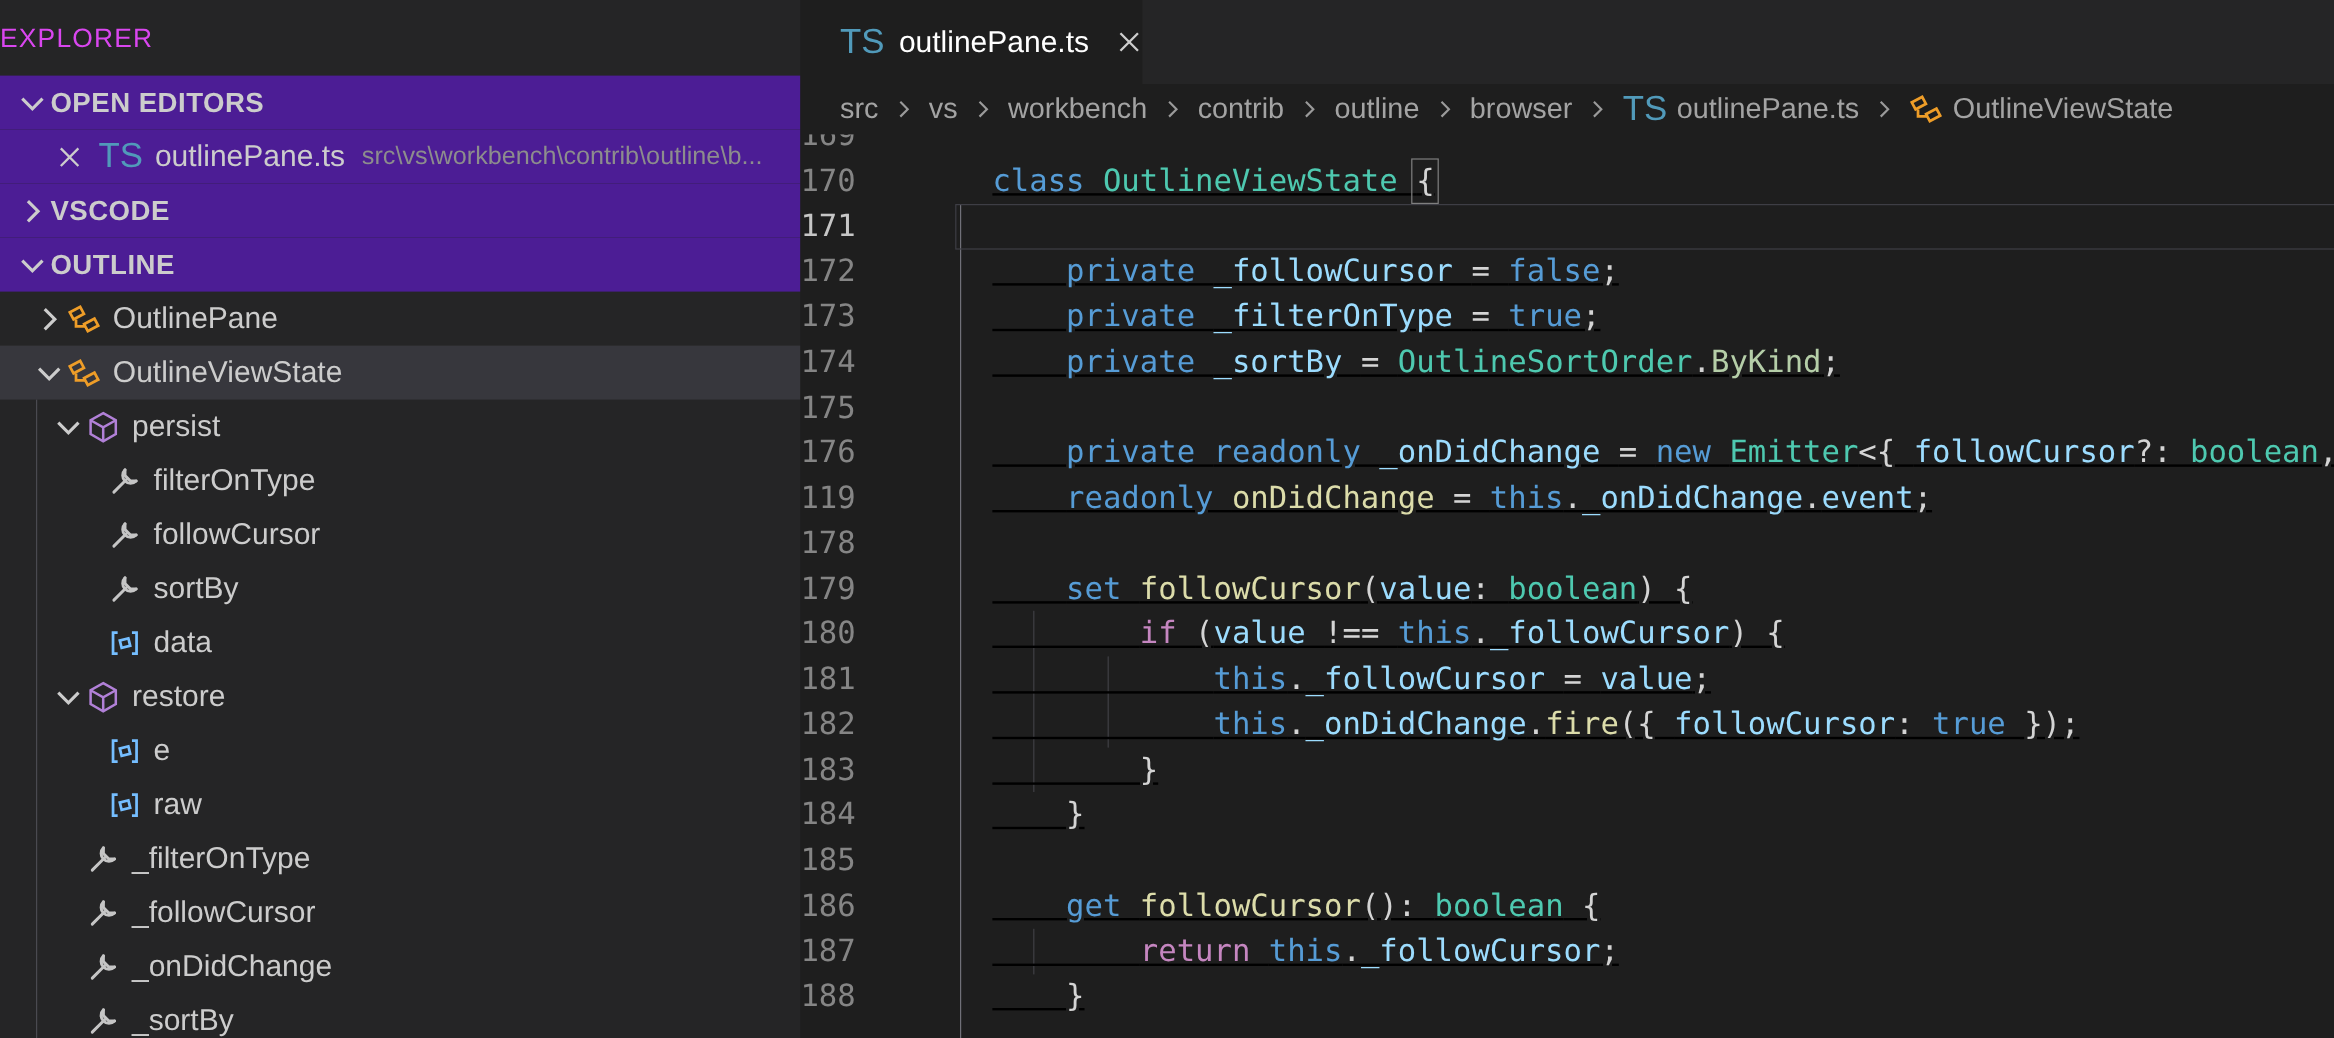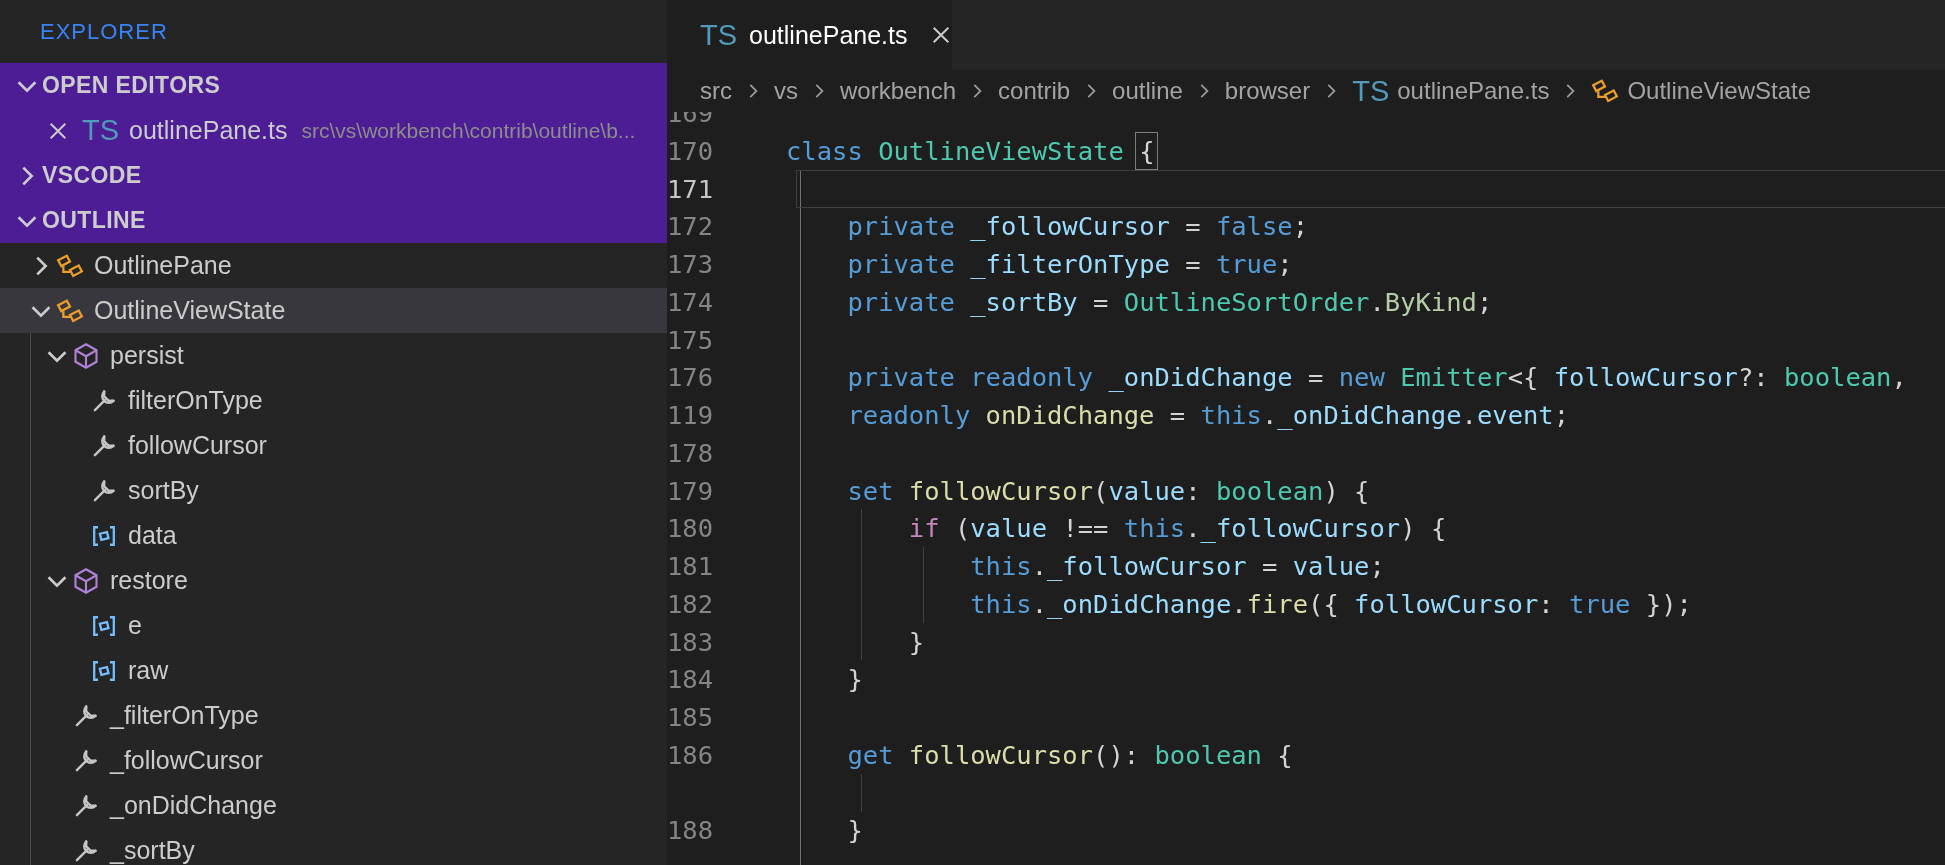--- a/index.html
+++ b/index.html
@@ -3,22 +3,22 @@
 <meta charset="utf-8">
 <style>
   * { margin:0; padding:0; box-sizing:border-box; }
   html,body { width:1945px; height:865px; overflow:hidden; background:#1e1e1e;
               font-family:"Liberation Sans", sans-serif; }
   #app { position:relative; width:1945px; height:865px; overflow:hidden; }
 
   
   #sidebar { position:absolute; left:0; top:0; width:667px; height:865px;
              background:#252526; overflow:hidden; z-index:5; }
-  .side-title { height:63px; display:flex; align-items:center; padding-left:40px;
-                color:#3b82f6; font-size:22px; letter-spacing:1px; }
+  .side-title { height:63px; display:flex; align-items:center; 
+                color:#d946ef; font-size:22px; letter-spacing:1px; }
   .srow { height:45px; display:flex; align-items:center; color:#cccccc;
           font-size:25px; white-space:nowrap; position:relative; }
   .srow.band { background:#4c1d95; }
   .srow.selected { background:#37373d; }
   .sec-label { font-weight:bold; font-size:23px; letter-spacing:0.4px; }
   .chev { width:30px; height:30px; flex:0 0 30px; display:flex; align-items:center;
           justify-content:center; }
   .icon16 { width:28px; height:28px; flex:0 0 28px; display:flex; align-items:center;
             justify-content:center; }
   .gap8 { width:10px; flex:0 0 10px; }
@@ -47,21 +47,21 @@
                  padding-left:33px; color:#a3a3a3; font-size:24px; white-space:nowrap; }
   .bc-sep { margin:0 10px; display:flex; align-items:center; }
   .bc-icon { margin-right:8px; display:flex; align-items:center; }
 
   
   #codearea { position:absolute; left:0; top:0; width:1278px; height:865px; z-index:1; }
   .cl { position:absolute; left:0; height:38px; line-height:38px; white-space:pre;
         font-family:"DejaVu Sans Mono", monospace; font-size:25.5px; }
   .ln { display:inline-block; width:86px; text-align:left; color:#858585; }
   .ln.cur { color:#c6c6c6; }
-  .lc { margin-left:33px; }
+  .lc { margin-left:74px;text-decoration:underline; }
   .lc .kw  { color:#569cd6; }
   .lc .ctl { color:#c586c0; }
   .lc .ty  { color:#4ec9b0; }
   .lc .vr  { color:#9cdcfe; }
   .lc .fn  { color:#dcdcaa; }
   .lc .en  { color:#b5cea8; }
   .lc .pn  { color:#d4d4d4; }
   .lc .bm  { outline:1px solid #7f7f7f; outline-offset:3px; }
   .guide { position:absolute; width:1px; background:#404045; }
   .guide.active { background:#707078; }
@@ -94,20 +94,21 @@
       <div class="cl" style="top:396px"><span class="ln">119</span><span class="lc"><span class="pn">    </span><span class="kw">readonly </span><span class="fn">onDidChange </span><span class="pn">= </span><span class="kw">this</span><span class="pn">.</span><span class="vr">_onDidChange</span><span class="pn">.</span><span class="vr">event</span><span class="pn">;</span></span></div>
       <div class="cl" style="top:434px"><span class="ln">178</span><span class="lc"></span></div>
       <div class="cl" style="top:472px"><span class="ln">179</span><span class="lc"><span class="pn">    </span><span class="kw">set </span><span class="fn">followCursor</span><span class="pn">(</span><span class="vr">value</span><span class="pn">: </span><span class="ty">boolean</span><span class="pn">) {</span></span></div>
       <div class="cl" style="top:509px"><span class="ln">180</span><span class="lc"><span class="pn">        </span><span class="ctl">if </span><span class="pn">(</span><span class="vr">value </span><span class="pn">!== </span><span class="kw">this</span><span class="pn">.</span><span class="vr">_followCursor</span><span class="pn">) {</span></span></div>
       <div class="cl" style="top:547px"><span class="ln">181</span><span class="lc"><span class="pn">            </span><span class="kw">this</span><span class="pn">.</span><span class="vr">_followCursor </span><span class="pn">= </span><span class="vr">value</span><span class="pn">;</span></span></div>
       <div class="cl" style="top:585px"><span class="ln">182</span><span class="lc"><span class="pn">            </span><span class="kw">this</span><span class="pn">.</span><span class="vr">_onDidChange</span><span class="pn">.</span><span class="fn">fire</span><span class="pn">({ </span><span class="vr">followCursor</span><span class="pn">: </span><span class="kw">true </span><span class="pn">});</span></span></div>
       <div class="cl" style="top:623px"><span class="ln">183</span><span class="lc"><span class="pn">        }</span></span></div>
       <div class="cl" style="top:660px"><span class="ln">184</span><span class="lc"><span class="pn">    }</span></span></div>
       <div class="cl" style="top:698px"><span class="ln">185</span><span class="lc"></span></div>
       <div class="cl" style="top:736px"><span class="ln">186</span><span class="lc"><span class="pn">    </span><span class="kw">get </span><span class="fn">followCursor</span><span class="pn">(): </span><span class="ty">boolean</span><span class="pn"> {</span></span></div>
+      <div class="cl" style="top:774px"><span class="ln">187</span><span class="lc"><span class="pn">        </span><span class="ctl">return </span><span class="kw">this</span><span class="pn">.</span><span class="vr">_followCursor</span><span class="pn">;</span></span></div>
       <div class="cl" style="top:811px"><span class="ln">188</span><span class="lc"><span class="pn">    }</span></span></div>
     </div>
 
     <div id="tabbar">
       <div id="tab-active">
         <span class="ts-badge">TS</span>
         <span class="tab-label">outlinePane.ts</span>
         <span class="tab-close">
             <svg width="26" height="26" viewBox="0 0 16 16">
               <path d="M3.5 3.5 L12.5 12.5 M12.5 3.5 L3.5 12.5" stroke="#cccccc" stroke-width="1.2" fill="none"></path>

